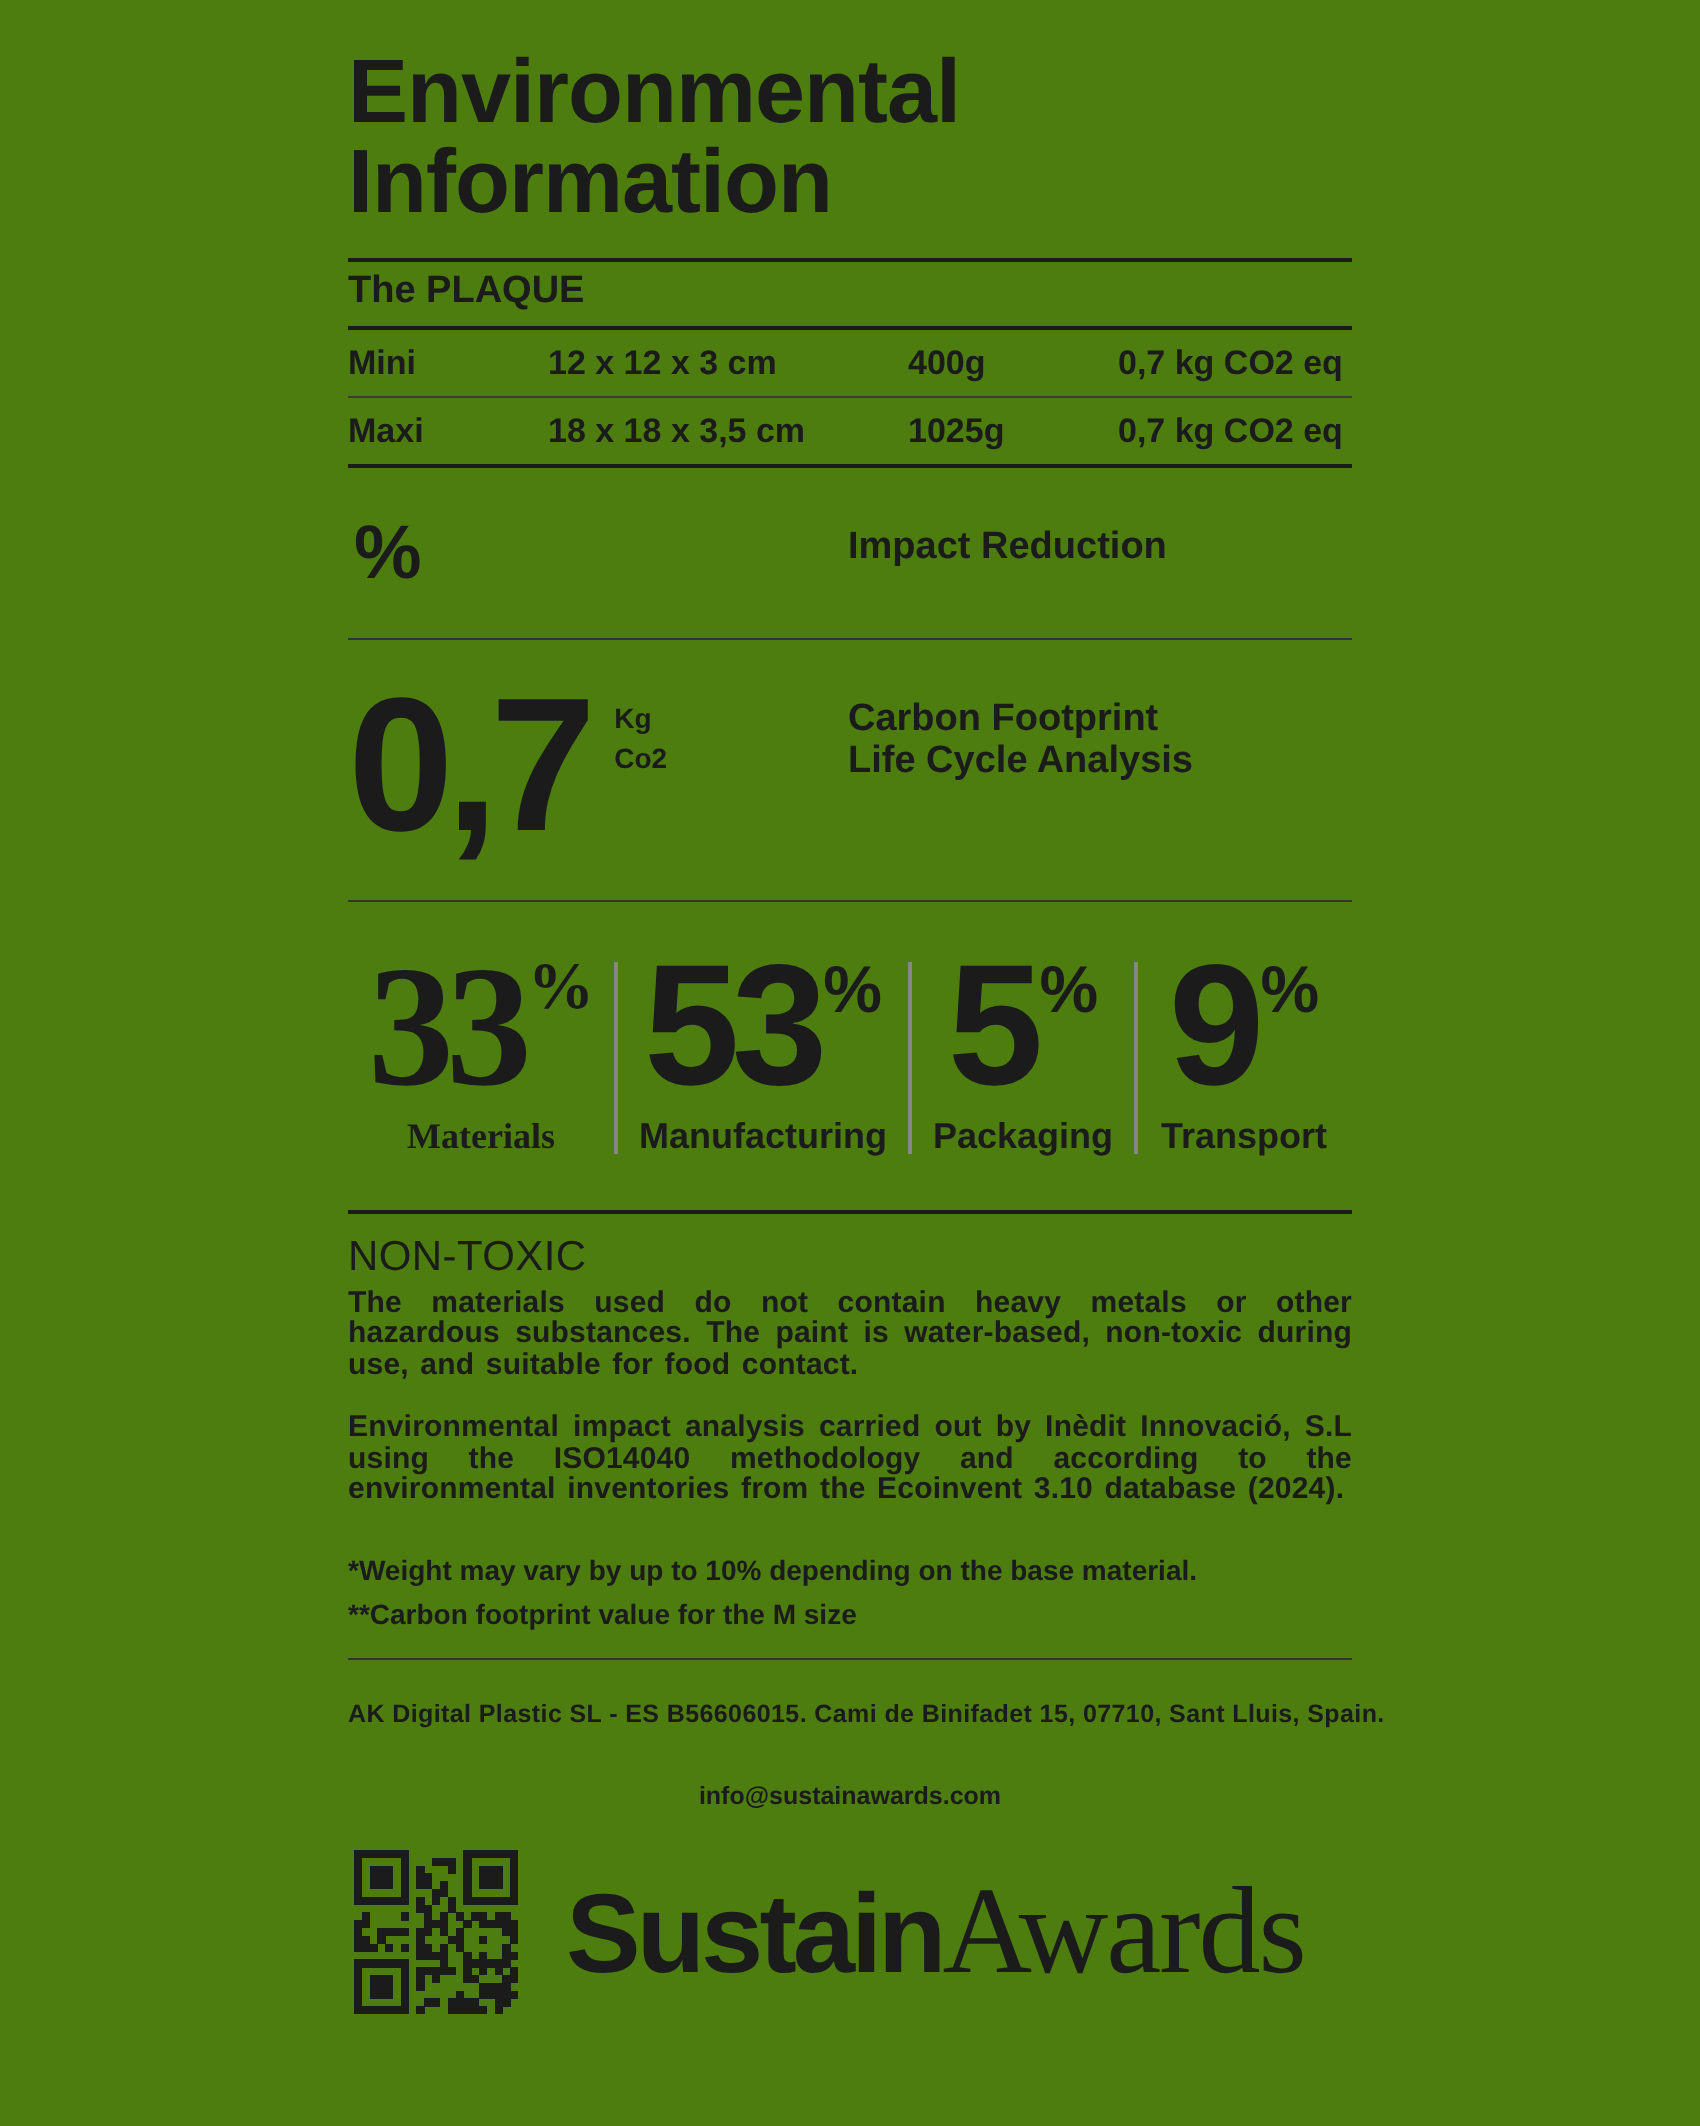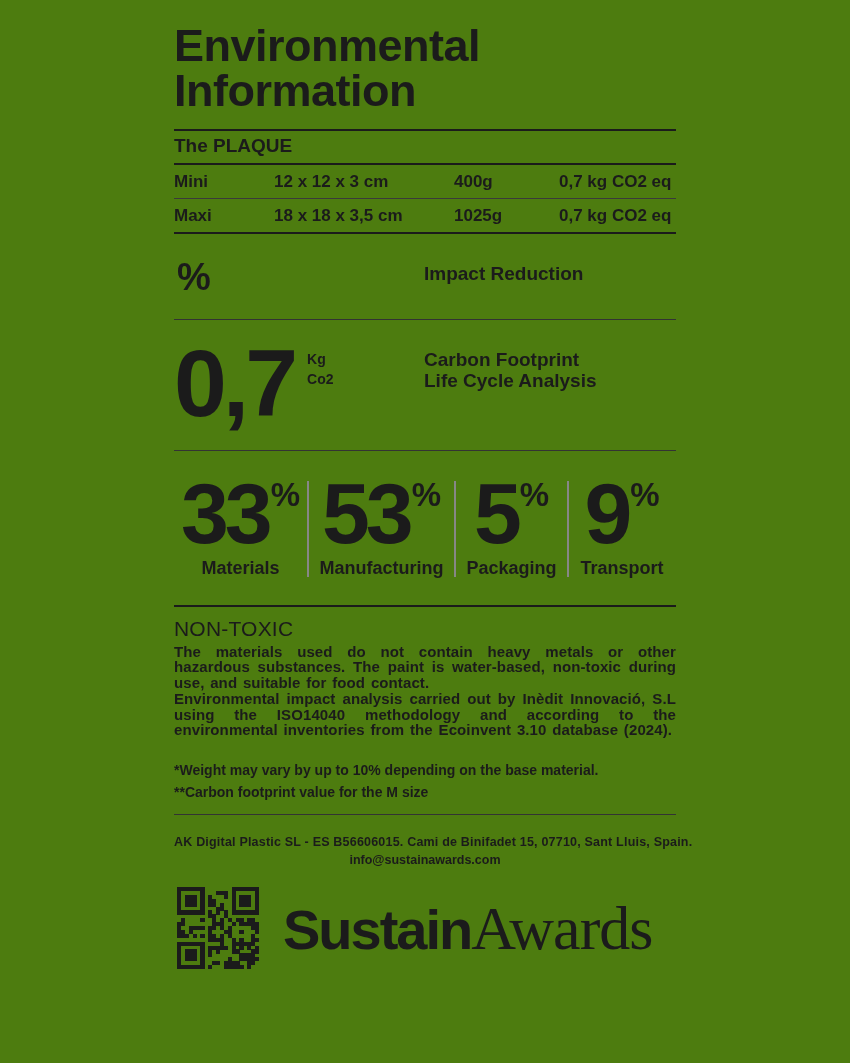--- a/index.html
+++ b/index.html
@@ -44,46 +44,46 @@
   .stat-left { width: 250px; display: flex; align-items: flex-start; flex: none; }
   .stat-num { font-size: 95px; font-weight: 700; line-height: 70px; letter-spacing: -4px; }
   .stat-sup { font-size: 38px; font-weight: 700; line-height: 31px; margin-left: 3px; letter-spacing: 0; }
   .stat-unit-stack { display: flex; flex-direction: column; font-size: 14px; font-weight: 700; line-height: 20px; margin-left: 13px; padding-top: 1px; }
   .stat-label { font-size: 19px; font-weight: 700; line-height: 21px; padding-top: 1px; }
   .stat.footprint { padding-bottom: 32px; }
 
   
   .breakdown { display: flex; align-items: flex-start; border-bottom: 2.5px solid #1b1b1b; padding: 30px 0 26px; }
   .bd-col { display: flex; flex-direction: column; align-items: center; }
-  .bd-col.c1 { width: 133px; }
+  .bd-col.c1 { width: 133px; font-family: Liberation Serif, serif; }
   .bd-col.c2 { width: 145px; }
   .bd-col.c3 { width: 111px; }
   .bd-col.c4 { width: 106px; }
   .bd-num-wrap { display: flex; align-items: flex-start; }
   .bd-num { font-size: 86px; font-weight: 700; line-height: 64px; letter-spacing: -4px; }
   .bd-sup { font-size: 33px; font-weight: 700; line-height: 27px; margin-left: 2px; }
   .bd-label { font-size: 18px; font-weight: 700; margin-top: 13px; white-space: nowrap; }
   .bd-divider { width: 2px; height: 96px; background: #878787; flex: none; }
 
   
   .textblock { padding-top: 10px; }
   .tb-heading { font-size: 21px; font-weight: 400; letter-spacing: 0.2px; }
   .textblock p {
     font-size: 15px; font-weight: 700; line-height: 15.4px;
     text-align: justify; margin: 3px 0 0 0; word-spacing: 1.5px; letter-spacing: 0.1px;
   }
-  .textblock p.second { margin-top: 1px; }
+  .textblock p.second { margin-top: 16px; }
 
   .footnotes { margin-top: 25px; font-size: 14px; font-weight: 700; }
   .footnotes .note + .note { margin-top: 6px; }
 
   .rule-thin { border: none; border-top: 1.6px solid #333; margin: 14px 0 0 0; }
 
   .company { margin-top: 20px; text-align: center; font-size: 12.5px; font-weight: 700; white-space: nowrap; letter-spacing: 0.2px; }
-  .email   { margin-top: 4px; text-align: center; font-size: 12.5px; font-weight: 700; }
+  .email   { margin-top: 27px; text-align: center; font-size: 12.5px; font-weight: 700; }
 
   
   .brand-row { margin-top: 20px; display: flex; align-items: center; }
   .qr { width: 82px; height: 82px; margin-left: 3px; flex: none; }
   .qr svg { width: 100%; height: 100%; display: block; }
   .logo { margin-left: 24px; white-space: nowrap; line-height: 1; }
   .logo-bold  { font-size: 56px; font-weight: 700; letter-spacing: -2px; }
   .logo-serif { font-family: "Liberation Serif", serif; font-size: 62px; font-weight: 400; letter-spacing: -1px; }
 </style>
 </head>

